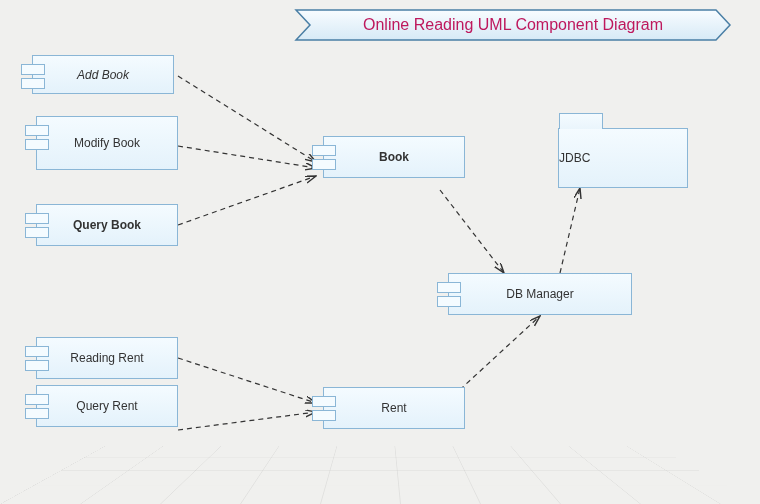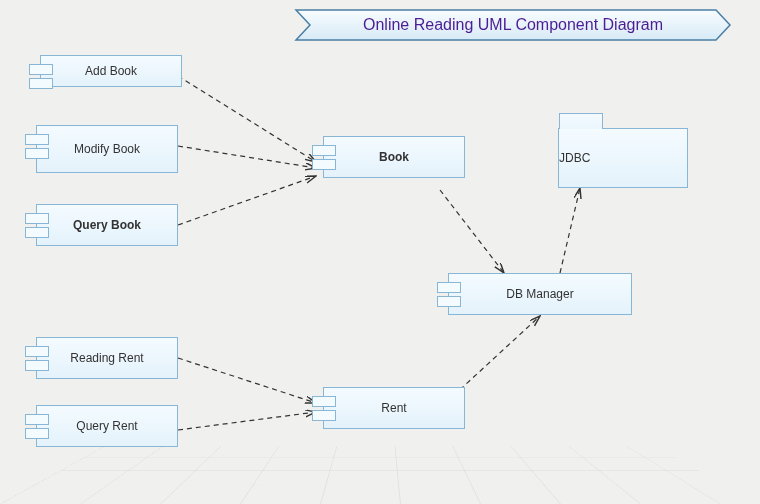--- a/index.html
+++ b/index.html
@@ -19,21 +19,21 @@
     background:
       linear-gradient(to right, rgba(0,0,0,0.06) 1px, transparent 1px) 0 0 / 80px 100%,
       linear-gradient(to bottom, rgba(0,0,0,0.04) 1px, transparent 1px) 0 0 / 100% 35px;
     transform: perspective(300px) rotateX(55deg);
     transform-origin: bottom center;
     pointer-events: none;
   }
   .title-banner {
     position: absolute;
     font-size: 16px;
-    color: #4c1d95;
+    color: #be185d;
     display: flex;
     align-items: center;
     justify-content: center;
   }
   .component {
     position: absolute;
     background: linear-gradient(#f4fbff, #e4f2fb);
     border: 1px solid #8ab6d6;
     font-size: 12px;
     color: #333;
@@ -98,45 +98,45 @@
   <line x1="178" y1="430" x2="316" y2="412" stroke="#333" stroke-width="1.2" stroke-dasharray="5,4" marker-end="url(#arrow)"></line>
   <line x1="440" y1="190" x2="504" y2="273" stroke="#333" stroke-width="1.2" stroke-dasharray="5,4" marker-end="url(#arrow)"></line>
   <line x1="440" y1="408" x2="540" y2="316" stroke="#333" stroke-width="1.2" stroke-dasharray="5,4" marker-end="url(#arrow)"></line>
   <line x1="560" y1="273" x2="580" y2="188" stroke="#333" stroke-width="1.2" stroke-dasharray="5,4" marker-end="url(#arrow)"></line>
 </svg>
 
 <div class="title-banner" style="left:296px; top:10px; width:434px; height:30px;">
   <span>Online Reading UML Component Diagram</span>
 </div>
 
-<div class="component" style="left:40px; top:55px; width:142px; height:32px;">
+<div class="component" style="left:32px; top:55px; width:142px; height:39px;font-style:italic;">
   <div class="lug" style="left:-12px; top:8px;"></div>
   <div class="lug" style="left:-12px; top:22px;"></div>
   <span>Add Book</span>
 </div>
 
-<div class="component" style="left:36px; top:125px; width:142px; height:48px;">
+<div class="component" style="left:36px; top:116px; width:142px; height:54px;">
   <div class="lug" style="left:-12px; top:8px;"></div>
   <div class="lug" style="left:-12px; top:22px;"></div>
   <span>Modify Book</span>
 </div>
 
 <div class="component" style="left:36px; top:204px; width:142px; height:42px;font-weight:bold;">
   <div class="lug" style="left:-12px; top:8px;"></div>
   <div class="lug" style="left:-12px; top:22px;"></div>
   <span>Query Book</span>
 </div>
 
 <div class="component" style="left:36px; top:337px; width:142px; height:42px;">
   <div class="lug" style="left:-12px; top:8px;"></div>
   <div class="lug" style="left:-12px; top:22px;"></div>
   <span>Reading Rent</span>
 </div>
 
-<div class="component" style="left:36px; top:405px; width:142px; height:42px;">
+<div class="component" style="left:36px; top:385px; width:142px; height:42px;">
   <div class="lug" style="left:-12px; top:8px;"></div>
   <div class="lug" style="left:-12px; top:22px;"></div>
   <span>Query Rent</span>
 </div>
 
 <div class="component" style="left:323px; top:136px; width:142px; height:42px;font-weight:bold;">
   <div class="lug" style="left:-12px; top:8px;"></div>
   <div class="lug" style="left:-12px; top:22px;"></div>
   <span>Book</span>
 </div>

